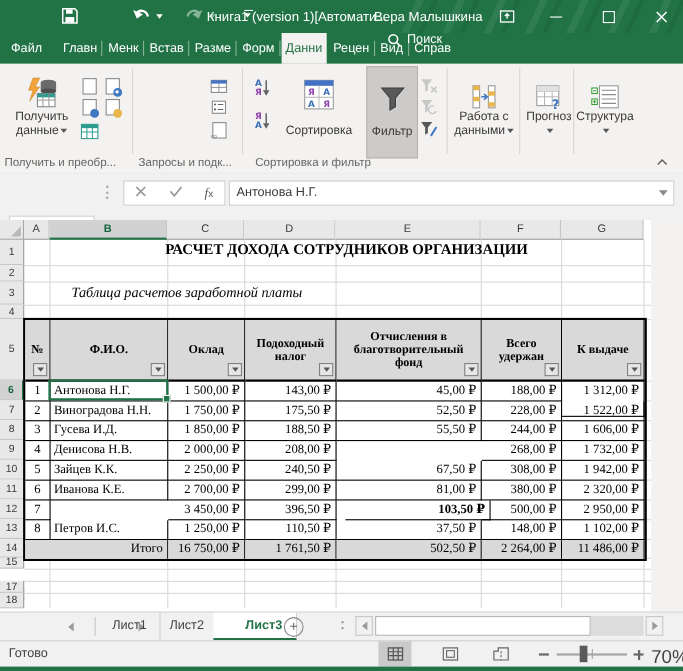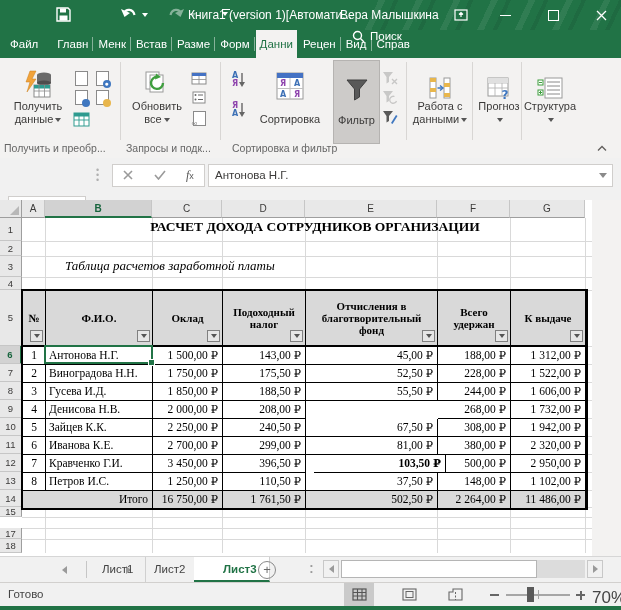--- a/index.html
+++ b/index.html
@@ -219,32 +219,20 @@
     <div class="smico" style="left:72px;top:53px;">
       <svg width="17" height="15" viewBox="0 0 17 15">
           <rect x="1" y="1" width="15" height="13" fill="#fff" stroke="#2e9b8f"></rect>
           <rect x="1" y="1" width="15" height="3.5" fill="#2e9b8f"></rect>
           <path d="M1 8 h15 M6 1 v13 M11 1 v13" stroke="#2e9b8f" stroke-width=".9"></path>
         </svg>
     </div>
     <div class="grouplabel" style="left:4px;">Получить и преобр...</div>
     <div class="gdiv" style="left:120px;"></div>
 
-    <div class="bigbtn" style="left:126px;width:62px;">
-      <div class="ic">
-        <svg width="30" height="30" viewBox="0 0 30 30">
-          <rect x="4" y="2" width="13" height="17" fill="#fff" stroke="#9a9a9a"></rect>
-            <rect x="8" y="5" width="13" height="17" fill="#fff" stroke="#9a9a9a"></rect>
-          <path d="M21 13 a6 6 0 1 1 -5 -6" fill="none" stroke="#3e9e3e" stroke-width="2.4"></path>
-          <path d="M14 3.5 L19 7 L13 9.5 Z" fill="#3e9e3e"></path>
-        </svg>
-      </div>
-      <div class="l">Обновить</div>
-      <div class="l"><span>все</span><span class="caret"></span></div>
-    </div>
     <div class="smico" style="left:190px;top:12px;">
       <svg width="16" height="13" viewBox="0 0 16 13">
           <rect x="1" y="1" width="14" height="11" fill="#fff" stroke="#8a8a8a"></rect>
           <rect x="1" y="1" width="14" height="3" fill="#4472c4"></rect>
           <path d="M8 4 v8 M1 7.5 h14" stroke="#8a8a8a" stroke-width=".8"></path>
         </svg>
     </div>
     <div class="smico" style="left:190px;top:31px;">
       <svg width="14" height="13" viewBox="0 0 14 13">
           <rect x="1" y="1" width="12" height="11" fill="#fff" stroke="#8a8a8a"></rect>
@@ -476,21 +464,21 @@
         <div class="xc xh" style="left: 488px; top: 0px; width: 75px; height: 56px;">
           <span>К выдаче</span>
           <div class="fbtn"></div>
         </div>
         <div class="xc ac" style="left: 0px; top: 56px; width: 23px; height: 18px; line-height: 17px;">1</div>
         <div class="xc al" style="left: 23px; top: 56px; width: 107px; height: 18px; line-height: 17px;">Антонова Н.Г.</div>
         <div class="xc ar" style="left: 130px; top: 56px; width: 70px; height: 18px; line-height: 17px;">1 500,00 ₽</div>
         <div class="xc ar" style="left: 200px; top: 56px; width: 83px; height: 18px; line-height: 17px;">143,00 ₽</div>
         <div class="xc ar" style="left: 283px; top: 56px; width: 132px; height: 18px; line-height: 17px;">45,00 ₽</div>
         <div class="xc ar" style="left: 415px; top: 56px; width: 73px; height: 18px; line-height: 17px;">188,00 ₽</div>
-        <div class="xc ar" style="left: 488px; top: 56px; width: 75px; height: 18px; line-height: 17px;">1 312,00 ₽</div>
+        <div class="xc ar" style="left: 488px; top: 56px; width: 75px; height: 32px; line-height: 17px;">1 312,00 ₽</div>
         <div class="xc ac" style="left: 0px; top: 74px; width: 23px; height: 18px; line-height: 17px;">2</div>
         <div class="xc al" style="left: 23px; top: 74px; width: 107px; height: 18px; line-height: 17px;">Виноградова Н.Н.</div>
         <div class="xc ar" style="left: 130px; top: 74px; width: 70px; height: 18px; line-height: 17px;">1 750,00 ₽</div>
         <div class="xc ar" style="left: 200px; top: 74px; width: 83px; height: 18px; line-height: 17px;">175,50 ₽</div>
         <div class="xc ar" style="left: 283px; top: 74px; width: 132px; height: 18px; line-height: 17px;">52,50 ₽</div>
         <div class="xc ar" style="left: 415px; top: 74px; width: 73px; height: 18px; line-height: 17px;">228,00 ₽</div>
         <div class="xc ar" style="left: 488px; top: 74px; width: 75px; height: 18px; line-height: 17px;">1 522,00 ₽</div>
         <div class="xc ac" style="left: 0px; top: 92px; width: 23px; height: 18px; line-height: 17px;">3</div>
         <div class="xc al" style="left: 23px; top: 92px; width: 107px; height: 18px; line-height: 17px;">Гусева И.Д.</div>
         <div class="xc ar" style="left: 130px; top: 92px; width: 70px; height: 18px; line-height: 17px;">1 850,00 ₽</div>
@@ -512,21 +500,20 @@
         <div class="xc ar" style="left: 415px; top: 128px; width: 73px; height: 18px; line-height: 17px;">308,00 ₽</div>
         <div class="xc ar" style="left: 488px; top: 128px; width: 75px; height: 18px; line-height: 17px;">1 942,00 ₽</div>
         <div class="xc ac" style="left: 0px; top: 146px; width: 23px; height: 18px; line-height: 17px;">6</div>
         <div class="xc al" style="left: 23px; top: 146px; width: 107px; height: 18px; line-height: 17px;">Иванова К.Е.</div>
         <div class="xc ar" style="left: 130px; top: 146px; width: 70px; height: 18px; line-height: 17px;">2 700,00 ₽</div>
         <div class="xc ar" style="left: 200px; top: 146px; width: 83px; height: 18px; line-height: 17px;">299,00 ₽</div>
         <div class="xc ar" style="left: 283px; top: 146px; width: 132px; height: 18px; line-height: 17px;">81,00 ₽</div>
         <div class="xc ar" style="left: 415px; top: 146px; width: 73px; height: 18px; line-height: 17px;">380,00 ₽</div>
         <div class="xc ar" style="left: 488px; top: 146px; width: 75px; height: 18px; line-height: 17px;">2 320,00 ₽</div>
         <div class="xc ac" style="left: 0px; top: 164px; width: 23px; height: 18px; line-height: 17px;">7</div>
-        <div class="xc al" style="left: 23px; top: 164px; width: 107px; height: 18px; line-height: 17px;">Кравченко Г.И.</div>
         <div class="xc ar" style="left: 130px; top: 164px; width: 70px; height: 18px; line-height: 17px;">3 450,00 ₽</div>
         <div class="xc ar" style="left: 200px; top: 164px; width: 83px; height: 18px; line-height: 17px;">396,50 ₽</div>
         <div class="xc ar" style="left: 291px; top: 164px; width: 132px; height: 18px; line-height: 17px; font-weight: bold;">103,50 ₽</div>
         <div class="xc ar" style="left: 415px; top: 164px; width: 73px; height: 18px; line-height: 17px;">500,00 ₽</div>
         <div class="xc ar" style="left: 488px; top: 164px; width: 75px; height: 18px; line-height: 17px;">2 950,00 ₽</div>
         <div class="xc ac" style="left: 0px; top: 182px; width: 23px; height: 18px; line-height: 17px;">8</div>
         <div class="xc al" style="left: 23px; top: 182px; width: 107px; height: 18px; line-height: 17px;">Петров И.С.</div>
         <div class="xc ar" style="left: 130px; top: 182px; width: 70px; height: 18px; line-height: 17px;">1 250,00 ₽</div>
         <div class="xc ar" style="left: 200px; top: 182px; width: 83px; height: 18px; line-height: 17px;">110,50 ₽</div>
         <div class="xc ar" style="left: 283px; top: 182px; width: 132px; height: 18px; line-height: 17px;">37,50 ₽</div>

